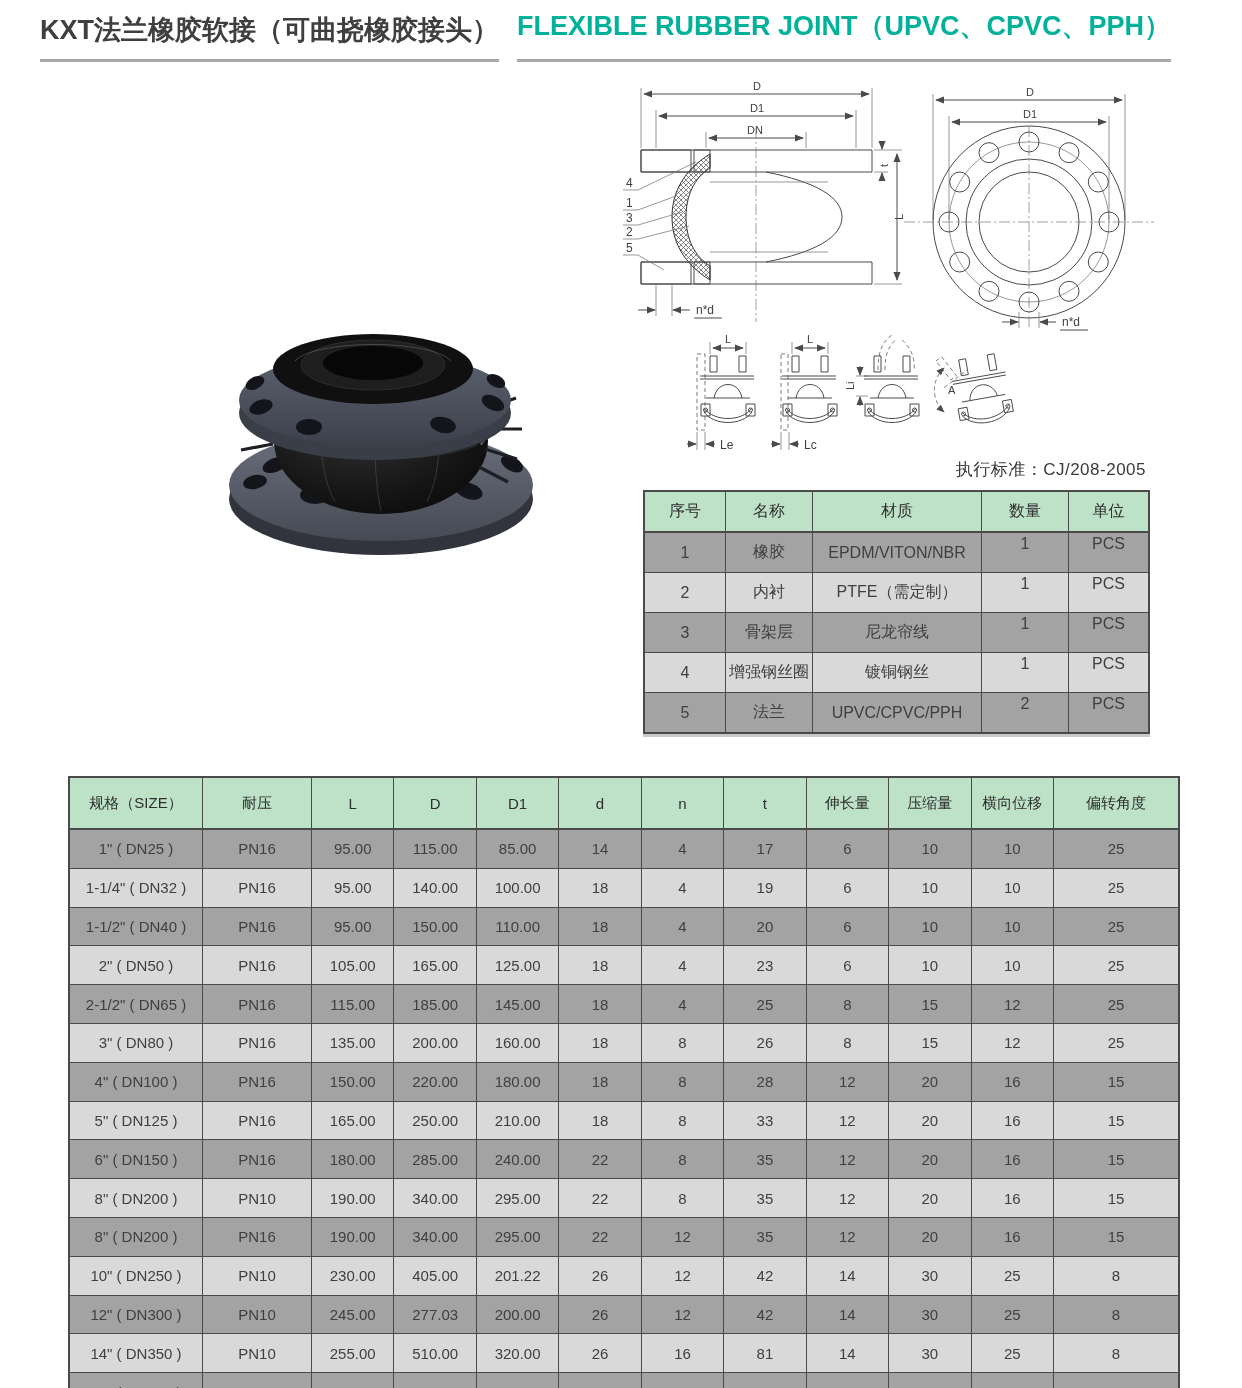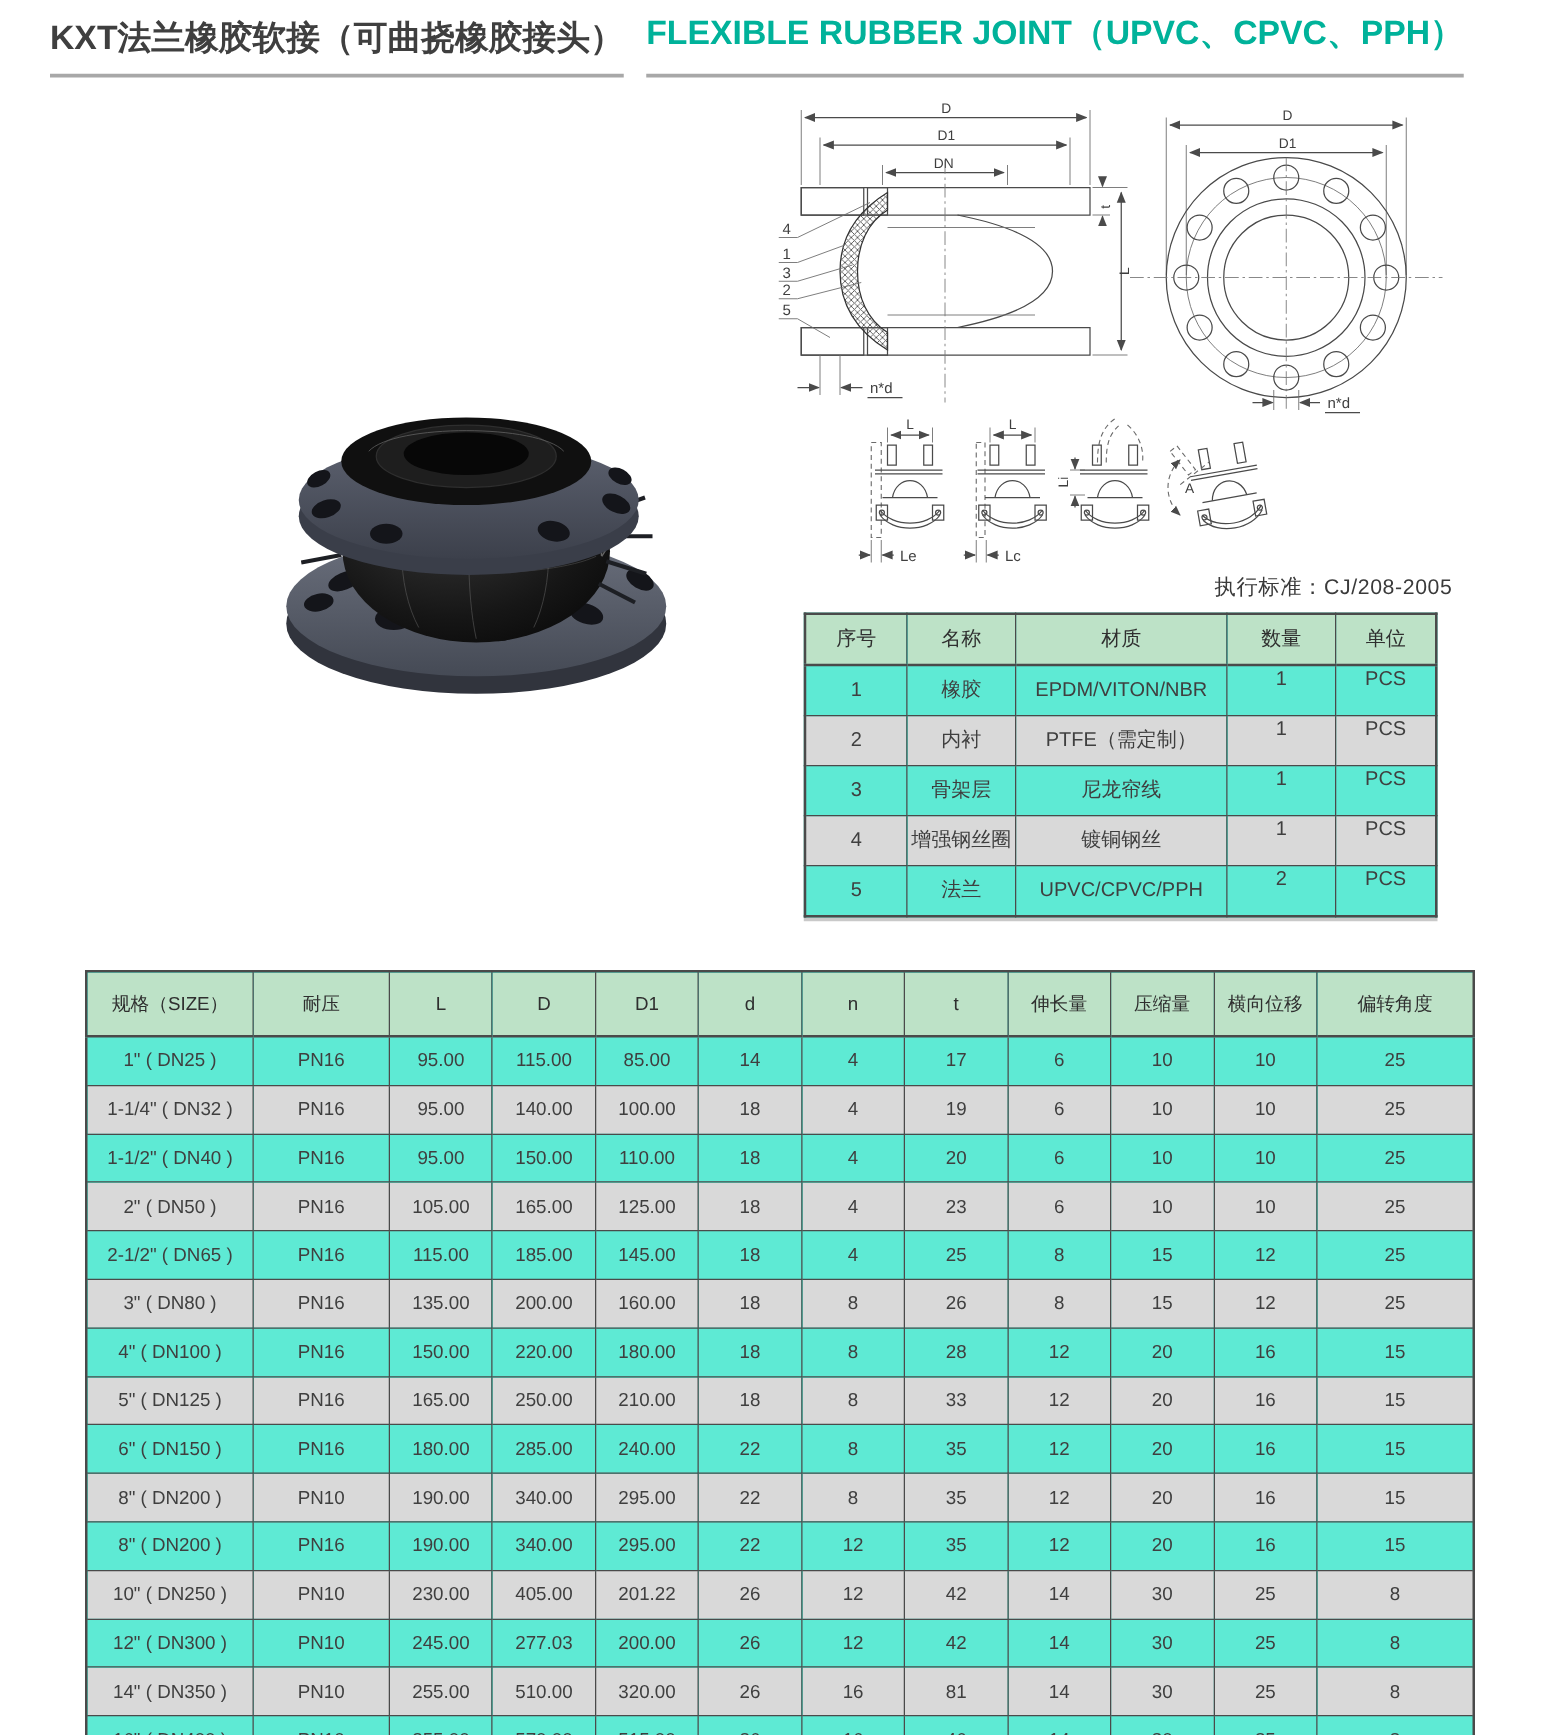--- a/index.html
+++ b/index.html
@@ -11,33 +11,33 @@
   .t-zh{font-size:27px;font-weight:bold;color:#3f3f3f;white-space:nowrap;
         border-bottom:3px solid #a8a8a8;padding-bottom:11px;}
   .t-en{font-size:27px;font-weight:bold;color:#00b29a;white-space:nowrap;flex:1;
         border-bottom:3px solid #a8a8a8;padding-bottom:15px;}
 
   
   .photo{position:absolute;left:213px;top:303px;width:332px;height:258px;}
   .cross{position:absolute;left:616px;top:70px;width:292px;height:264px;}
   .front{position:absolute;left:898px;top:70px;width:262px;height:264px;}
   .motions{position:absolute;left:686px;top:330px;width:352px;height:130px;}
-  .std-note{position:absolute;right:80px;top:458px;font-size:17px;color:#3a3a3a;letter-spacing:.5px;}
+  .std-note{position:absolute;right:96px;top:458px;font-size:17px;color:#3a3a3a;letter-spacing:.5px;}
 
   
   svg line,svg path,svg rect,svg circle,svg ellipse{vector-effect:non-scaling-stroke;}
   .ln{stroke:#4a4a4a;stroke-width:1;fill:none;}
   .thin{stroke:#6b6b6b;stroke-width:.7;fill:none;}
   .cl{stroke:#777;stroke-width:.7;fill:none;stroke-dasharray:11 3 2 3;}
   .dsh{stroke:#6b6b6b;stroke-width:.9;fill:none;stroke-dasharray:4 3;}
   .dim-label{font-size:11px;fill:#3f3f3f;}
   .dim-label.big{font-size:12px;}
 
   
-  table{border-collapse:collapse;table-layout:fixed;background:#5eead4;
+  table{border-collapse:collapse;table-layout:fixed;background:#a3a3a3;
         box-shadow:0 3px 0 #c9c9c9;}
   th,td{border:1px solid #4a4a4a;text-align:center;vertical-align:middle;
         overflow:hidden;white-space:nowrap;}
   thead th{background:#bde2c7;font-weight:normal;color:#2f2f2f;border-bottom:2px solid #4a4a4a;}
   tr.alt td{background:#d9d9d9;}
   td.v-top{vertical-align:top;padding-top:2px;}
 
   .parts{position:absolute;left:643px;top:490px;width:507px;border:2px solid #4a4a4a;font-size:16px;}
   .parts thead th{height:37px;}
   .parts td{height:36px;}

